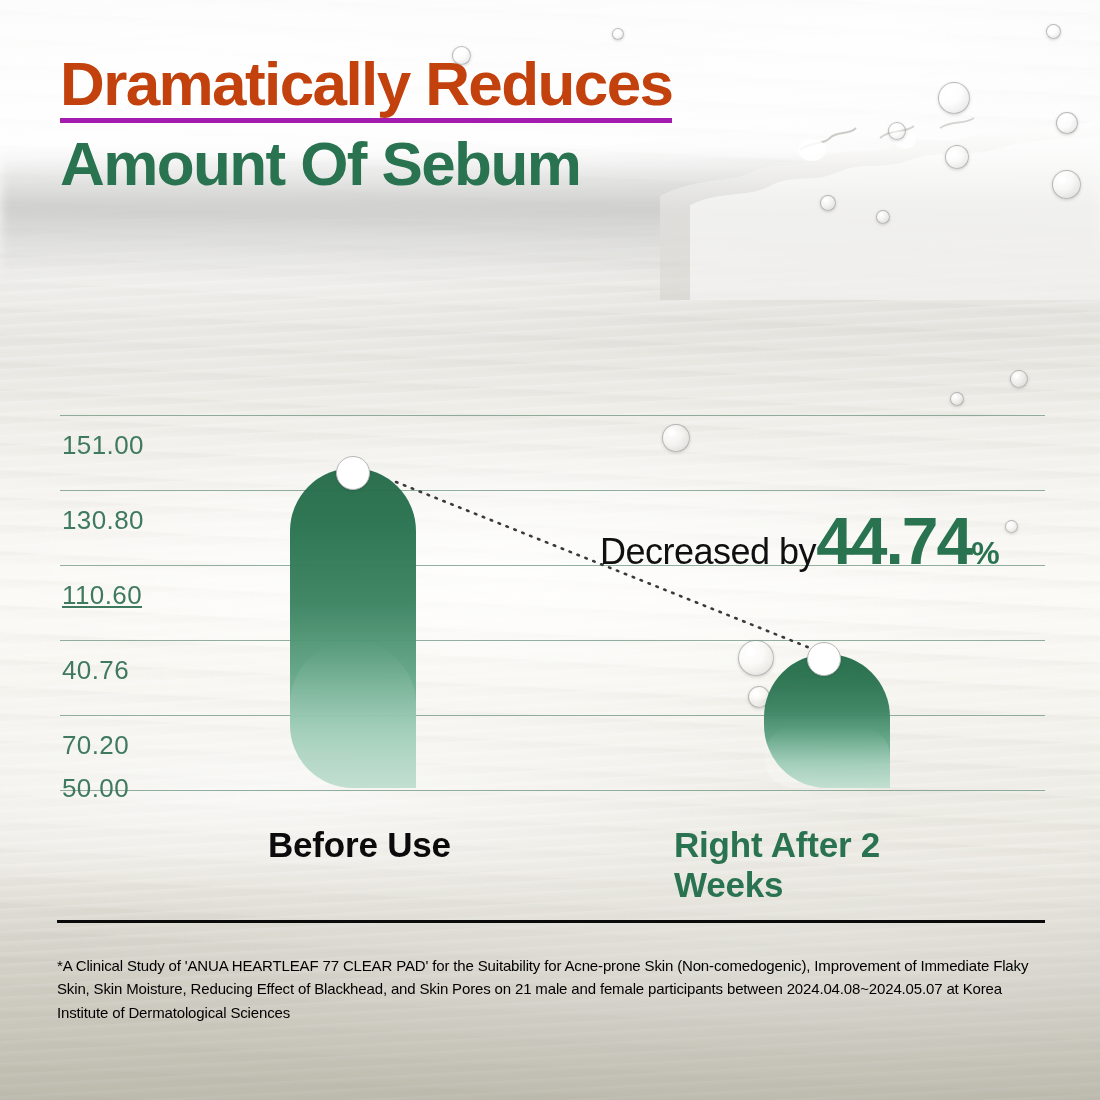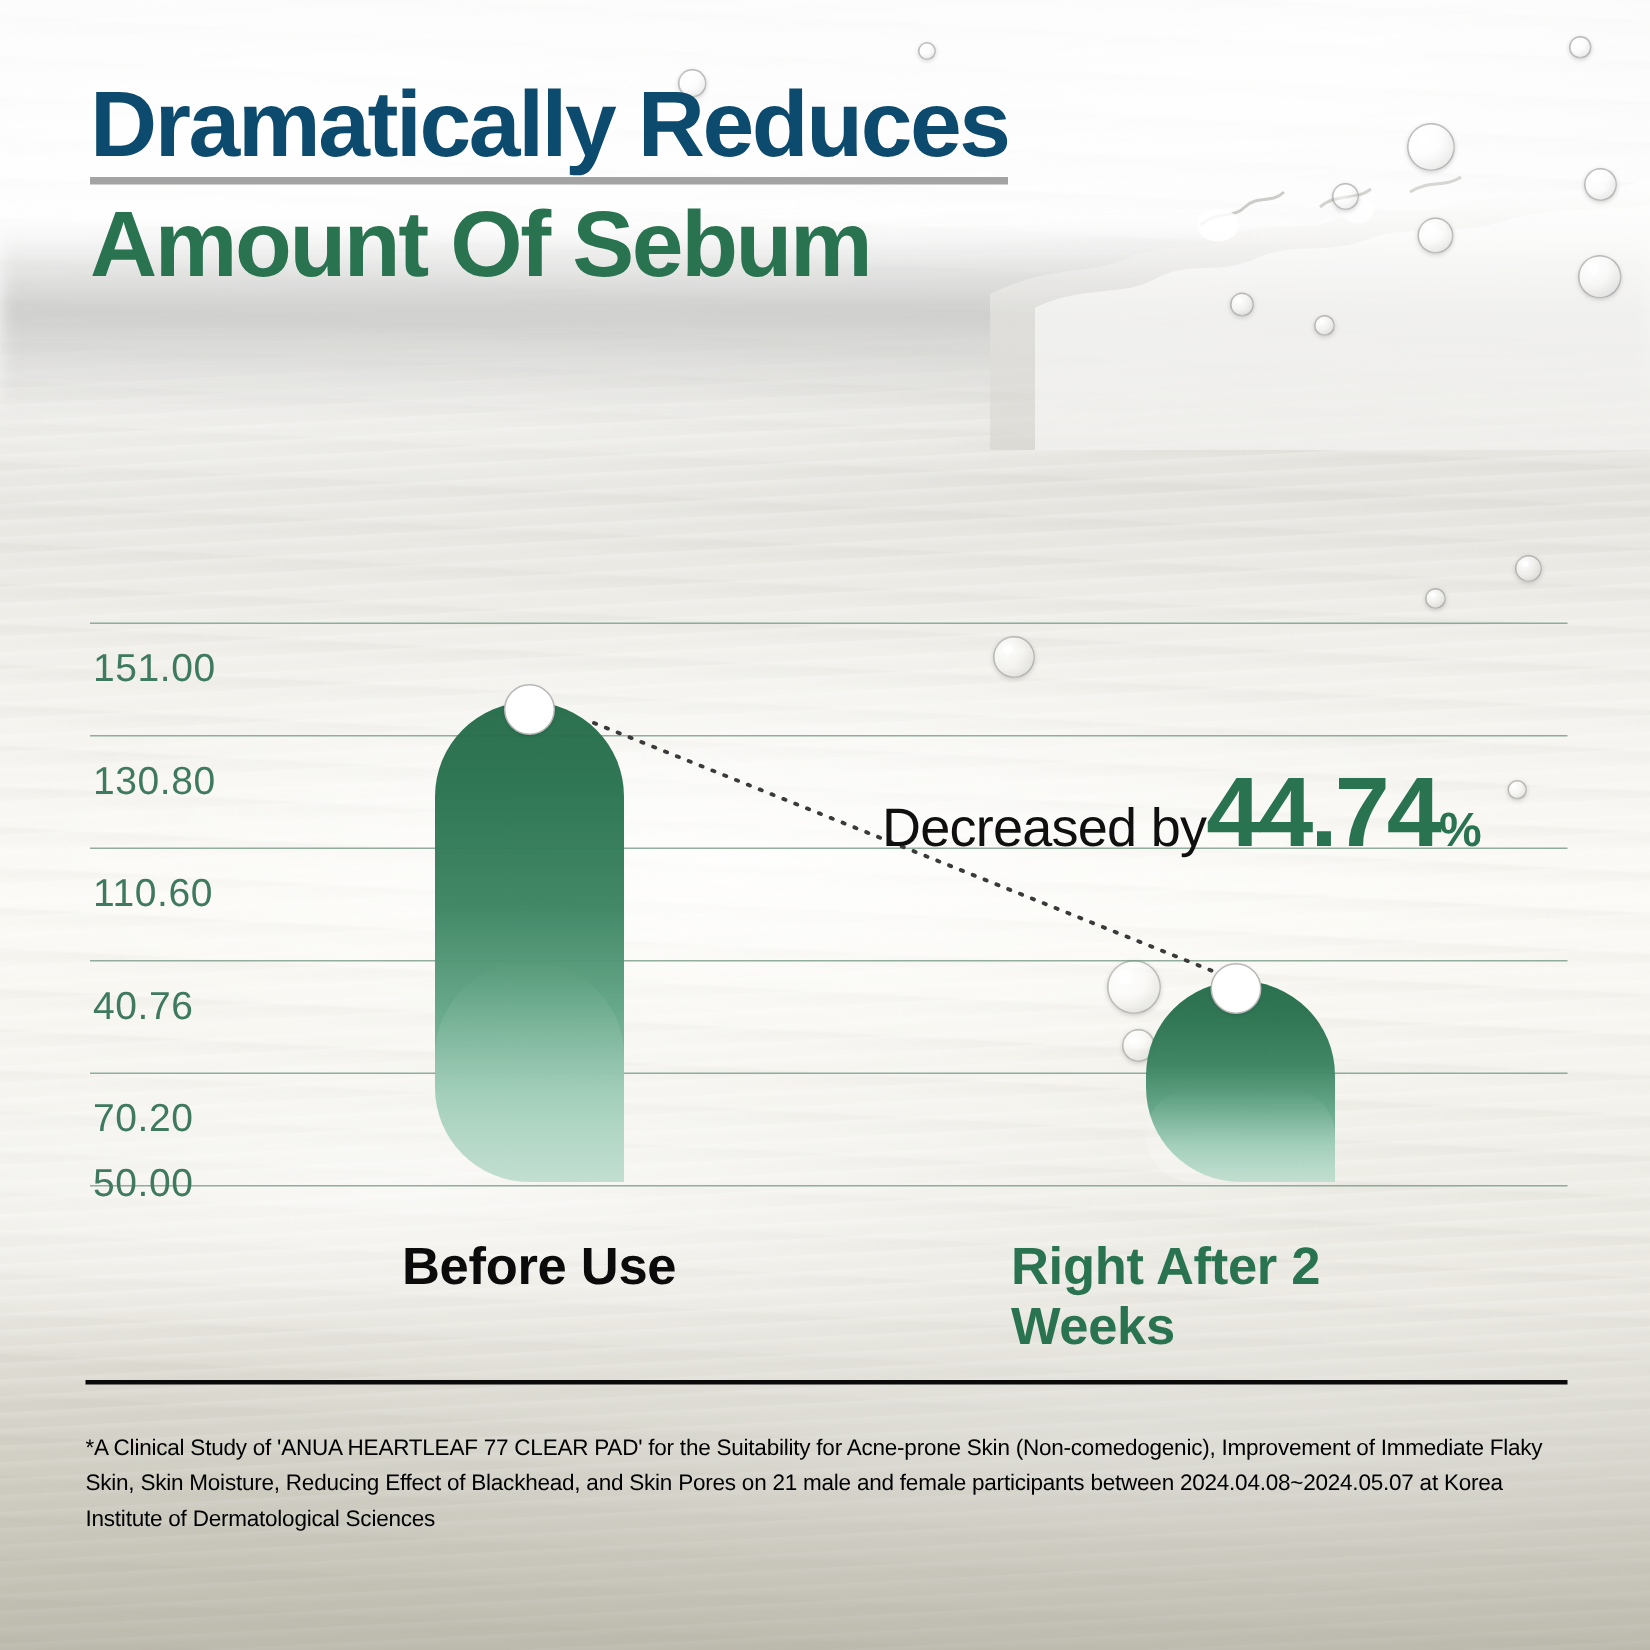--- a/index.html
+++ b/index.html
@@ -82,24 +82,24 @@
     content:"";position:absolute;left:22%;top:18%;
     width:26%;height:26%;border-radius:50%;
     background:rgba(255,255,255,.95);
   }
 
   
   .headline{
     position:absolute;left:60px;top:52px;width:1000px;
   }
   .hl-line1{
-    font-size:62px;font-weight:bold;color:#0c4a6e;
+    font-size:62px;font-weight:bold;color:#c2410c;
     letter-spacing:-1.6px;line-height:1.04;
     display:inline-block;
-    border-bottom:5px solid #a3a3a3;
+    border-bottom:5px solid #a21caf;
     padding-bottom:2px;
   }
   .hl-line2{
     font-size:62px;font-weight:bold;color:#2a7350;
     letter-spacing:-1.6px;line-height:1.06;
     margin-top:8px;
   }
 
   
   .banner{
@@ -159,21 +159,21 @@
   .marker-b{left:807px;top:642px;}
 
   .xlabel{
     position:absolute;font-size:35px;font-weight:bold;letter-spacing:-.2px;
   }
   .xlabel-a{left:268px;top:825px;color:#0b0b0b;}
   .xlabel-b{left:674px;top:825px;color:#2a7350;}
 
   
   .callout{
-    position:absolute;left:588px;top:512px;
+    position:absolute;left:600px;top:512px;
     display:flex;align-items:baseline;white-space:nowrap;
   }
   .callout-label{
     font-size:36px;color:#101010;letter-spacing:-.5px;
   }
   .callout-number{
     font-size:66px;font-weight:bold;color:#2a7350;
     letter-spacing:-2px;line-height:.9;
   }
   .callout-percent{
@@ -244,21 +244,21 @@
 
     <div class="gridline" style="top:415px;"></div>
     <div class="gridline" style="top:490px;"></div>
     <div class="gridline" style="top:565px;"></div>
     <div class="gridline" style="top:640px;"></div>
     <div class="gridline" style="top:715px;"></div>
     <div class="gridline" style="top:790px;"></div>
 
     <div class="ytick" style="top:430px;">151.00</div>
     <div class="ytick" style="top:505px;">130.80</div>
-    <div class="ytick" style="top:580px;">110.60</div>
+    <div class="ytick" style="top:580px;text-decoration:underline;">110.60</div>
     <div class="ytick" style="top:655px;">40.76</div>
     <div class="ytick" style="top:730px;">70.20</div>
     <div class="ytick" style="top:773px;">50.00</div>
 
     <div class="bar bar-a">
       <div class="bar-fade"></div>
     </div>
     <div class="bar bar-b">
       <div class="bar-fade"></div>
     </div>

